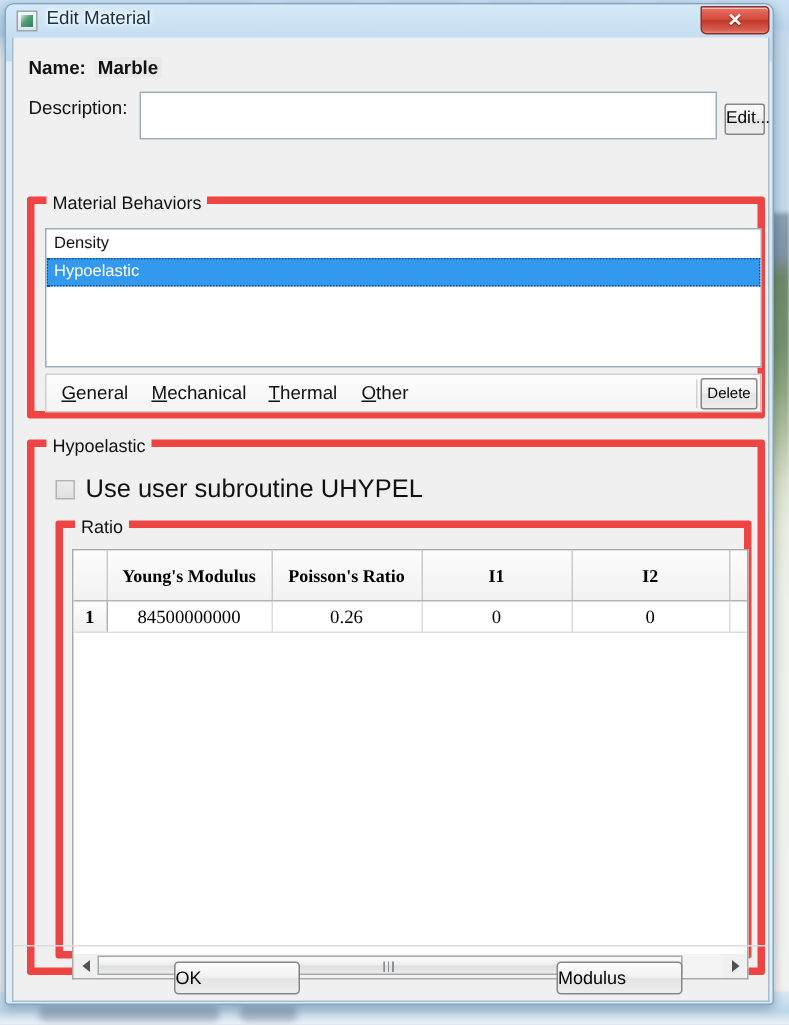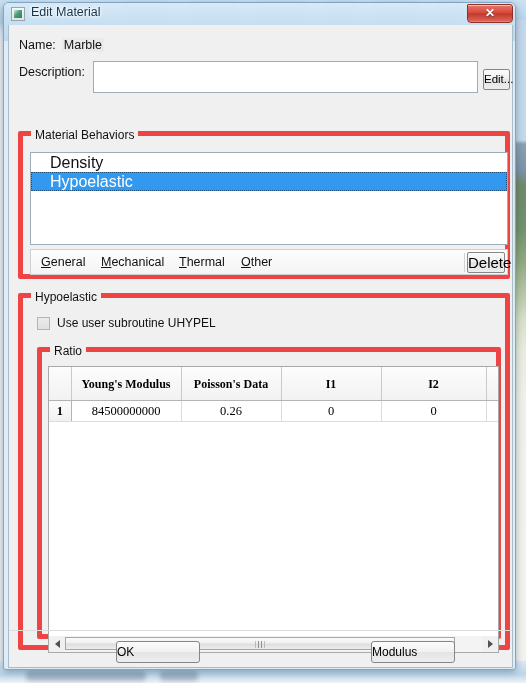--- a/index.html
+++ b/index.html
@@ -108,21 +108,21 @@
     background: #f0f0f0;
     border: 1px solid #a8bcca;
     border-top: none;
     box-sizing: border-box;
     font-size: 12px;
     color: #000;
   }
 
   .row-name {
     position: absolute; left: 10px; top: 13px;
-    font-size: 12.5px; color: #111;
+    font-size: 12.5px; color: #111; font-weight: bold;
   }
   .name-value {
     display: inline-block;
     background: #eaeaea;
     padding: 0 2px;
     margin-left: 6px;
   }
 
   .row-desc-label {
     position: absolute; left: 10px; top: 40px;
@@ -166,22 +166,22 @@
   .listbox {
     position: absolute; left: 7px; top: 16px;
     width: 478px; height: 93px;
     background: #fff;
     border: 1px solid #9badb9;
     box-sizing: border-box;
     overflow: hidden;
   }
   .list-item {
     height: 19px; line-height: 19px;
-    padding-left: 19px;
-    font-size: 16px; color: #111;
+    padding-left: 5px;
+    font-size: 11px; color: #111;
     white-space: nowrap;
     cursor: default;
   }
   .list-item.selected {
     background: #3399ee;
     color: #fff;
     outline: 1px dotted #1c4f7d;
     outline-offset: -1px;
   }
   .menubar {
@@ -202,39 +202,39 @@
     width: 1px; height: 19px;
     background: #d2d2d2;
   }
   .delete-btn {
     position: absolute; right: 2px; top: 2px;
     width: 38px; height: 21px;
     background: linear-gradient(180deg,#fbfbfb 0%, #f0f0f0 48%, #e4e4e4 50%, #ededed 100%);
     border: 1px solid #868686;
     border-radius: 2px;
     box-sizing: border-box;
-    font-size: 15px; color: #000;
+    font-size: 10px; color: #000;
     text-align: center; line-height: 19px;
     cursor: default;
   }
 
   #gb-hypo { left: 9px; top: 268px; width: 492px; height: 357px; }
   .chk-row {
     position: absolute; left: 14px; top: 18px;
     display: flex; align-items: center;
     cursor: default;
   }
   .checkbox {
     width: 13px; height: 13px;
     background: linear-gradient(180deg,#ececec,#e0e0e0);
     border: 1px solid #b4b4b4;
     box-sizing: border-box;
     margin-right: 7px;
   }
-  .chk-label { font-size: 12px; color: #111; }
+  .chk-label { font-size: 17px; color: #111; }
 
   #gb-data { left: 14px; top: 49px; width: 464px; height: 292px; }
   .grid-wrap {
     position: absolute; left: 6px; top: 14px;
     width: 451px; height: 272px;
     background: #fff;
     border: 1px solid #a9a9a9;
     box-sizing: border-box;
     overflow: hidden;
   }
@@ -410,21 +410,21 @@
                 <col style="width:110px">
                 <col style="width:100px">
               <col style="width:100px">
                 <col style="width:105px">
                 <col style="width:80px">
             </colgroup>
             <thead>
               <tr>
                 <th class="rownum-h"></th>
                 <th>Young's Modulus</th>
-                <th>Poisson's Data</th>
+                <th>Poisson's Ratio</th>
                 <th>I1</th>
                 <th>I2</th>
                 <th class="clip">I3</th>
               </tr>
             </thead>
             <tbody>
               <tr>
                 <td class="rownum">1</td>
                 <td>84500000000</td>
                 <td>0.26</td>

